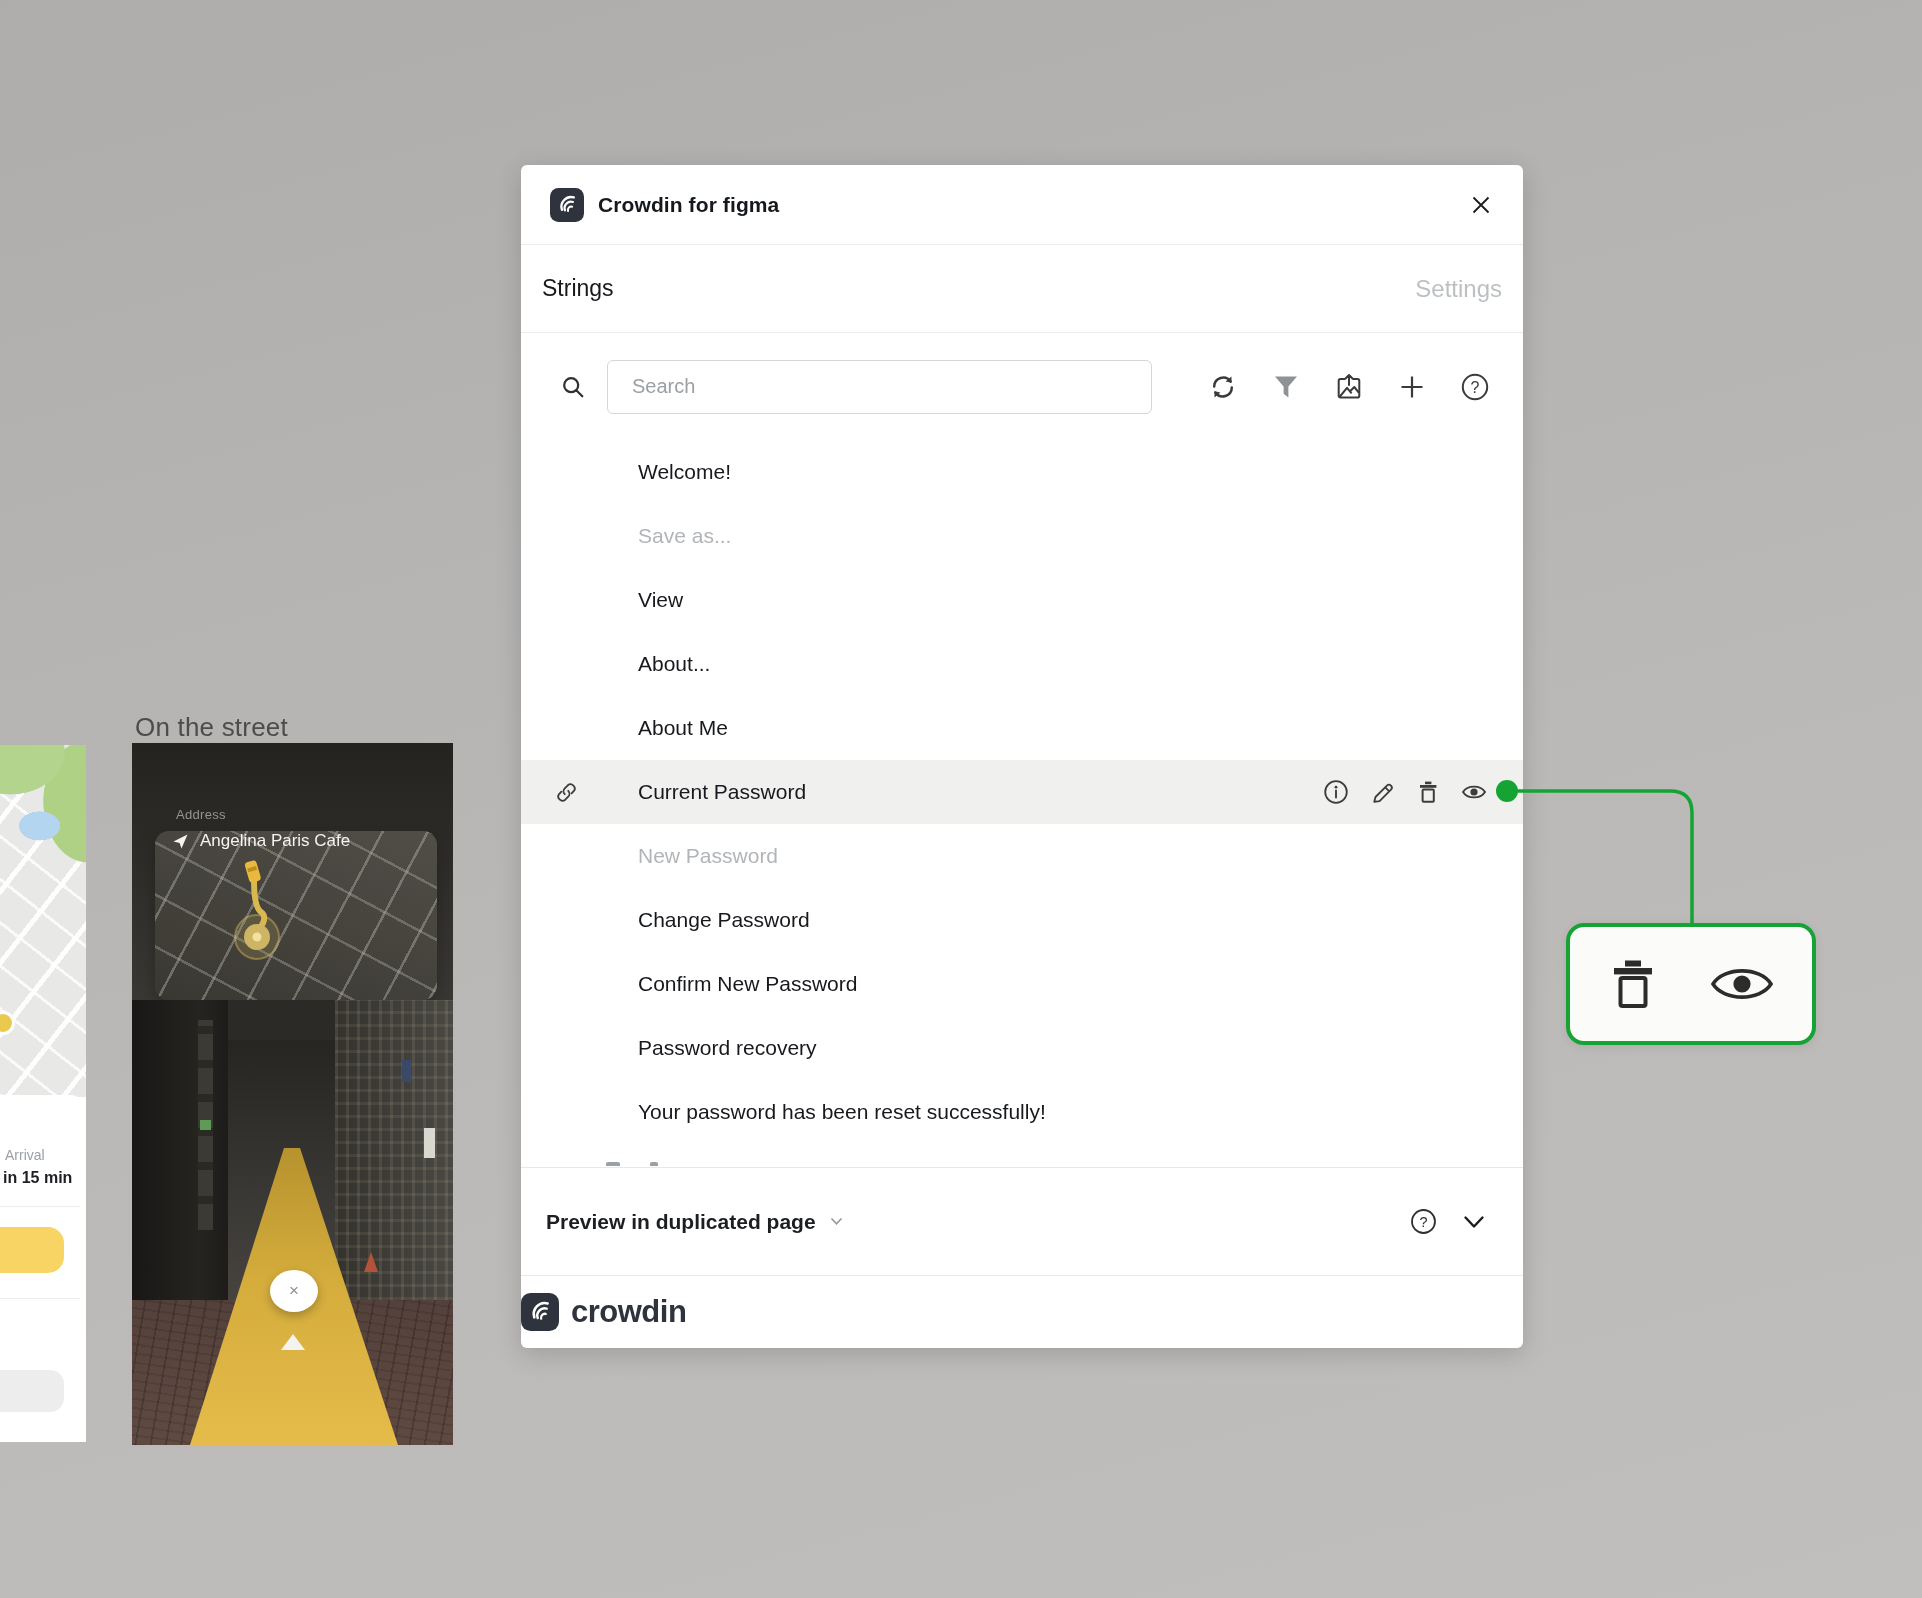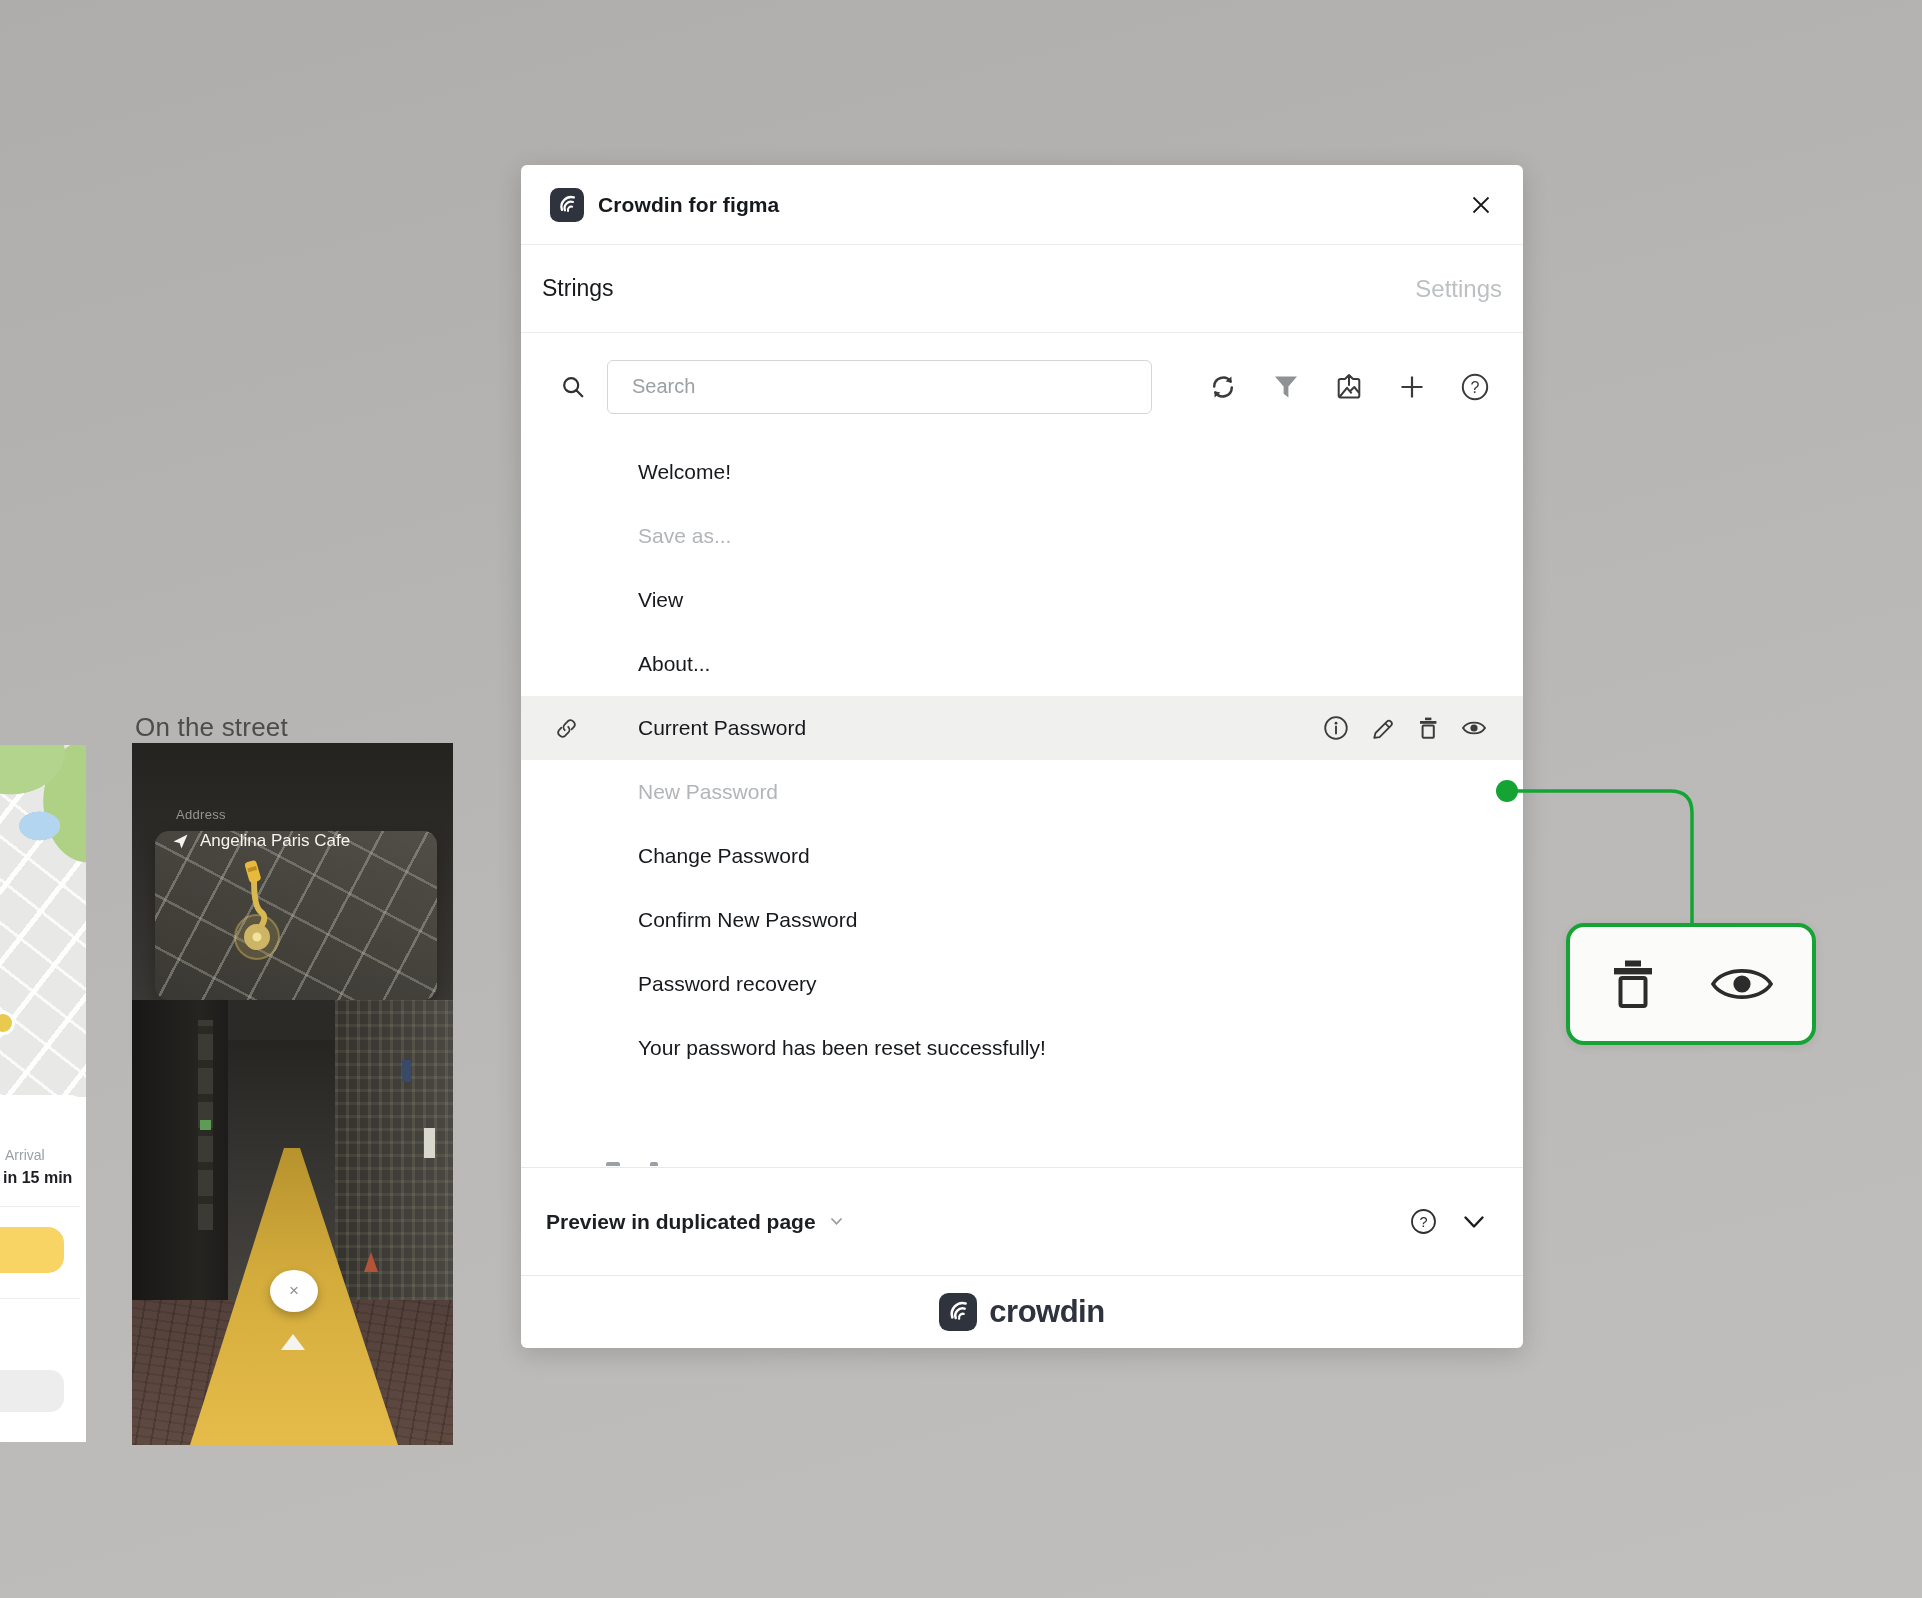--- a/index.html
+++ b/index.html
@@ -178,21 +178,21 @@
     border-top:1px solid #e8e8e8;
     display:flex; align-items:center; padding:0 35px 0 25px;
   }
   .footer-label{ font-size:21px; font-weight:bold; color:#1c1e22;}
   .footer-chevron-sm{ margin-left:13px; width:15px; height:15px;}
   .footer-right{ margin-left:auto; display:flex; align-items:center; gap:23px;}
   .footer-right .ft-icon{ cursor:pointer;}
   .dlg-brand{
     position:absolute; left:0; top:1110px; width:100%; height:73px;
     border-top:1px solid #e8e8e8;
-    display:flex; align-items:center; justify-content:center; gap:12px;
+    display:flex; align-items:center; gap:12px;
   }
   .brand-logo{ width:38px; height:38px;}
   .brand-word{ font-size:31px; font-weight:800; color:#2e333d; letter-spacing:-.5px;}
   
   .connector-svg{ position:absolute; left:0; top:0; z-index:5; pointer-events:none;}
   .green-dot{
     position:absolute; left:1496px; top:780px; width:22px; height:22px;
     border-radius:50%; background:#15a434; z-index:7;
   }
   .callout{
@@ -322,20 +322,23 @@
         <span>Welcome!</span>
       </div>
     <div class="row muted">
         <span>Save as...</span>
       </div>
     <div class="row">
         <span>View</span>
       </div>
     <div class="row">
         <span>About...</span>
+      </div>
+    <div class="row">
+        <span>About Me</span>
       </div>
 
     <div class="row selected">
       <svg class="row-link-icon" viewBox="0 0 24 24">
         <path d="M10.2 13.8 a4.4 4.4 0 0 1 0 -6.2 l3.1 -3.1 a4.4 4.4 0 0 1 6.2 6.2 l-2.2 2.2 M13.8 10.2 a4.4 4.4 0 0 1 0 6.2 l-3.1 3.1 a4.4 4.4 0 0 1 -6.2 -6.2 l2.2 -2.2" stroke="#3c3c3c" stroke-width="1.9" fill="none" stroke-linecap="round"></path>
       </svg>
       <span>Current Password</span>
       <div class="row-actions">
         <svg class="ra-icon" viewBox="0 0 26 26">
           <circle cx="13" cy="13" r="10.8" stroke="#3c3c3c" stroke-width="1.8" fill="none"></circle>

